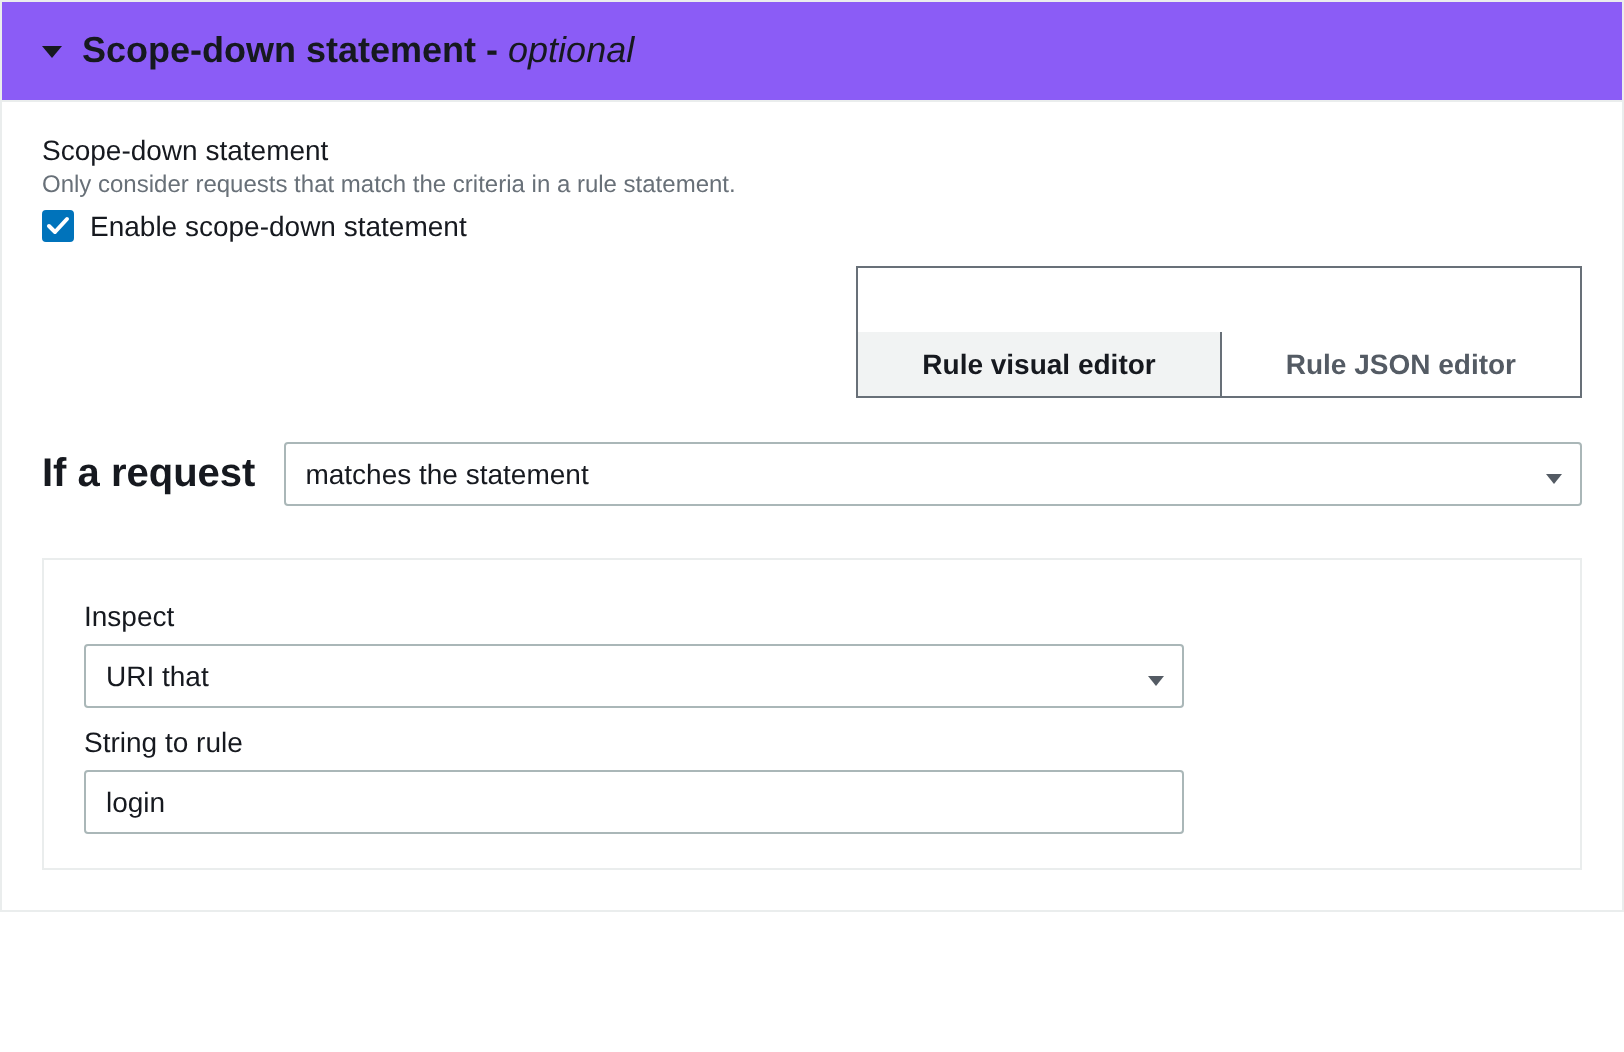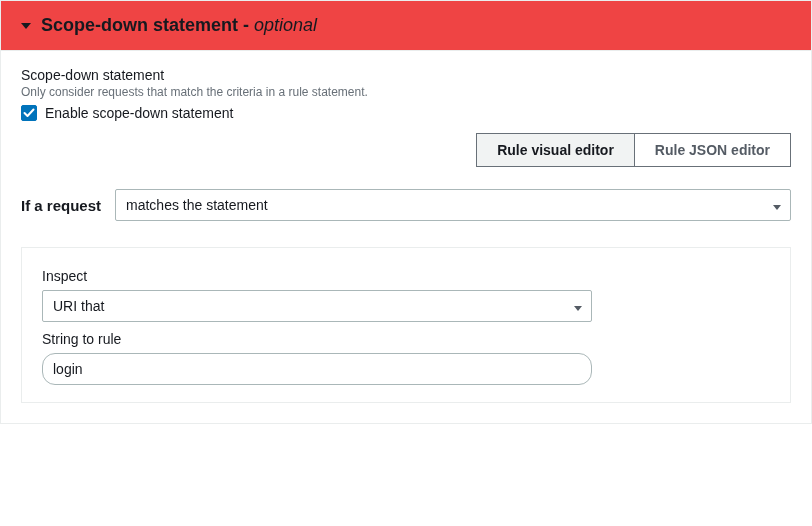--- a/index.html
+++ b/index.html
@@ -16,21 +16,21 @@
       height: 526px;
       overflow: hidden;
     }
     .panel {
       border: 1px solid #eaeded;
       background: #ffffff;
     }
     .panel-header {
       padding: 14px 20px 14px 20px;
       border-bottom: 1px solid #eaeded;
-      background: #ef4444;
+      background: #8b5cf6;
       display: flex;
       align-items: center;
     }
     .panel-header .caret {
       margin-right: 10px;
       display: inline-flex;
     }
     .panel-title {
       font-size: 18px;
       font-weight: 700;
@@ -81,43 +81,44 @@
     .editor-toggle {
       display: flex;
       justify-content: flex-end;
       margin-top: 12px;
     }
     .segmented {
       display: flex;
       border: 1px solid #687078;
     }
     .segmented .seg-btn {
-      padding: 8px 20px;
+      padding: 8px 32px;
       font-size: 14px;
       font-weight: 700;
       color: #545b64;
       background: #ffffff;
       cursor: pointer;
       border: none;
+      margin-top: 32px;
     }
     .segmented .seg-btn + .seg-btn {
       border-left: 1px solid #687078;
     }
     .segmented .seg-btn.active {
       background: #f1f3f3;
       color: #16191f;
     }
     .request-row {
       display: flex;
       align-items: center;
       margin-top: 22px;
       gap: 14px;
     }
     .request-label {
-      font-size: 15px;
+      font-size: 20px;
       font-weight: 700;
       white-space: nowrap;
     }
     .select-wrap {
       position: relative;
       flex: 1;
     }
     .select-wrap.full {
       width: 550px;
       flex: none;
@@ -163,21 +164,21 @@
     }
     .form-group-label {
       font-size: 14px;
       color: #16191f;
       margin-bottom: 6px;
       display: block;
     }
     .text-input {
       width: 550px;
       border: 1px solid #aab7b8;
-      border-radius: 13px;
+      border-radius: 2px;
       padding: 6px 10px;
       font-size: 14px;
       color: #16191f;
       min-height: 32px;
     }
     .caret-down {
       width: 0;
       height: 0;
       border-left: 5px solid transparent;
       border-right: 5px solid transparent;

